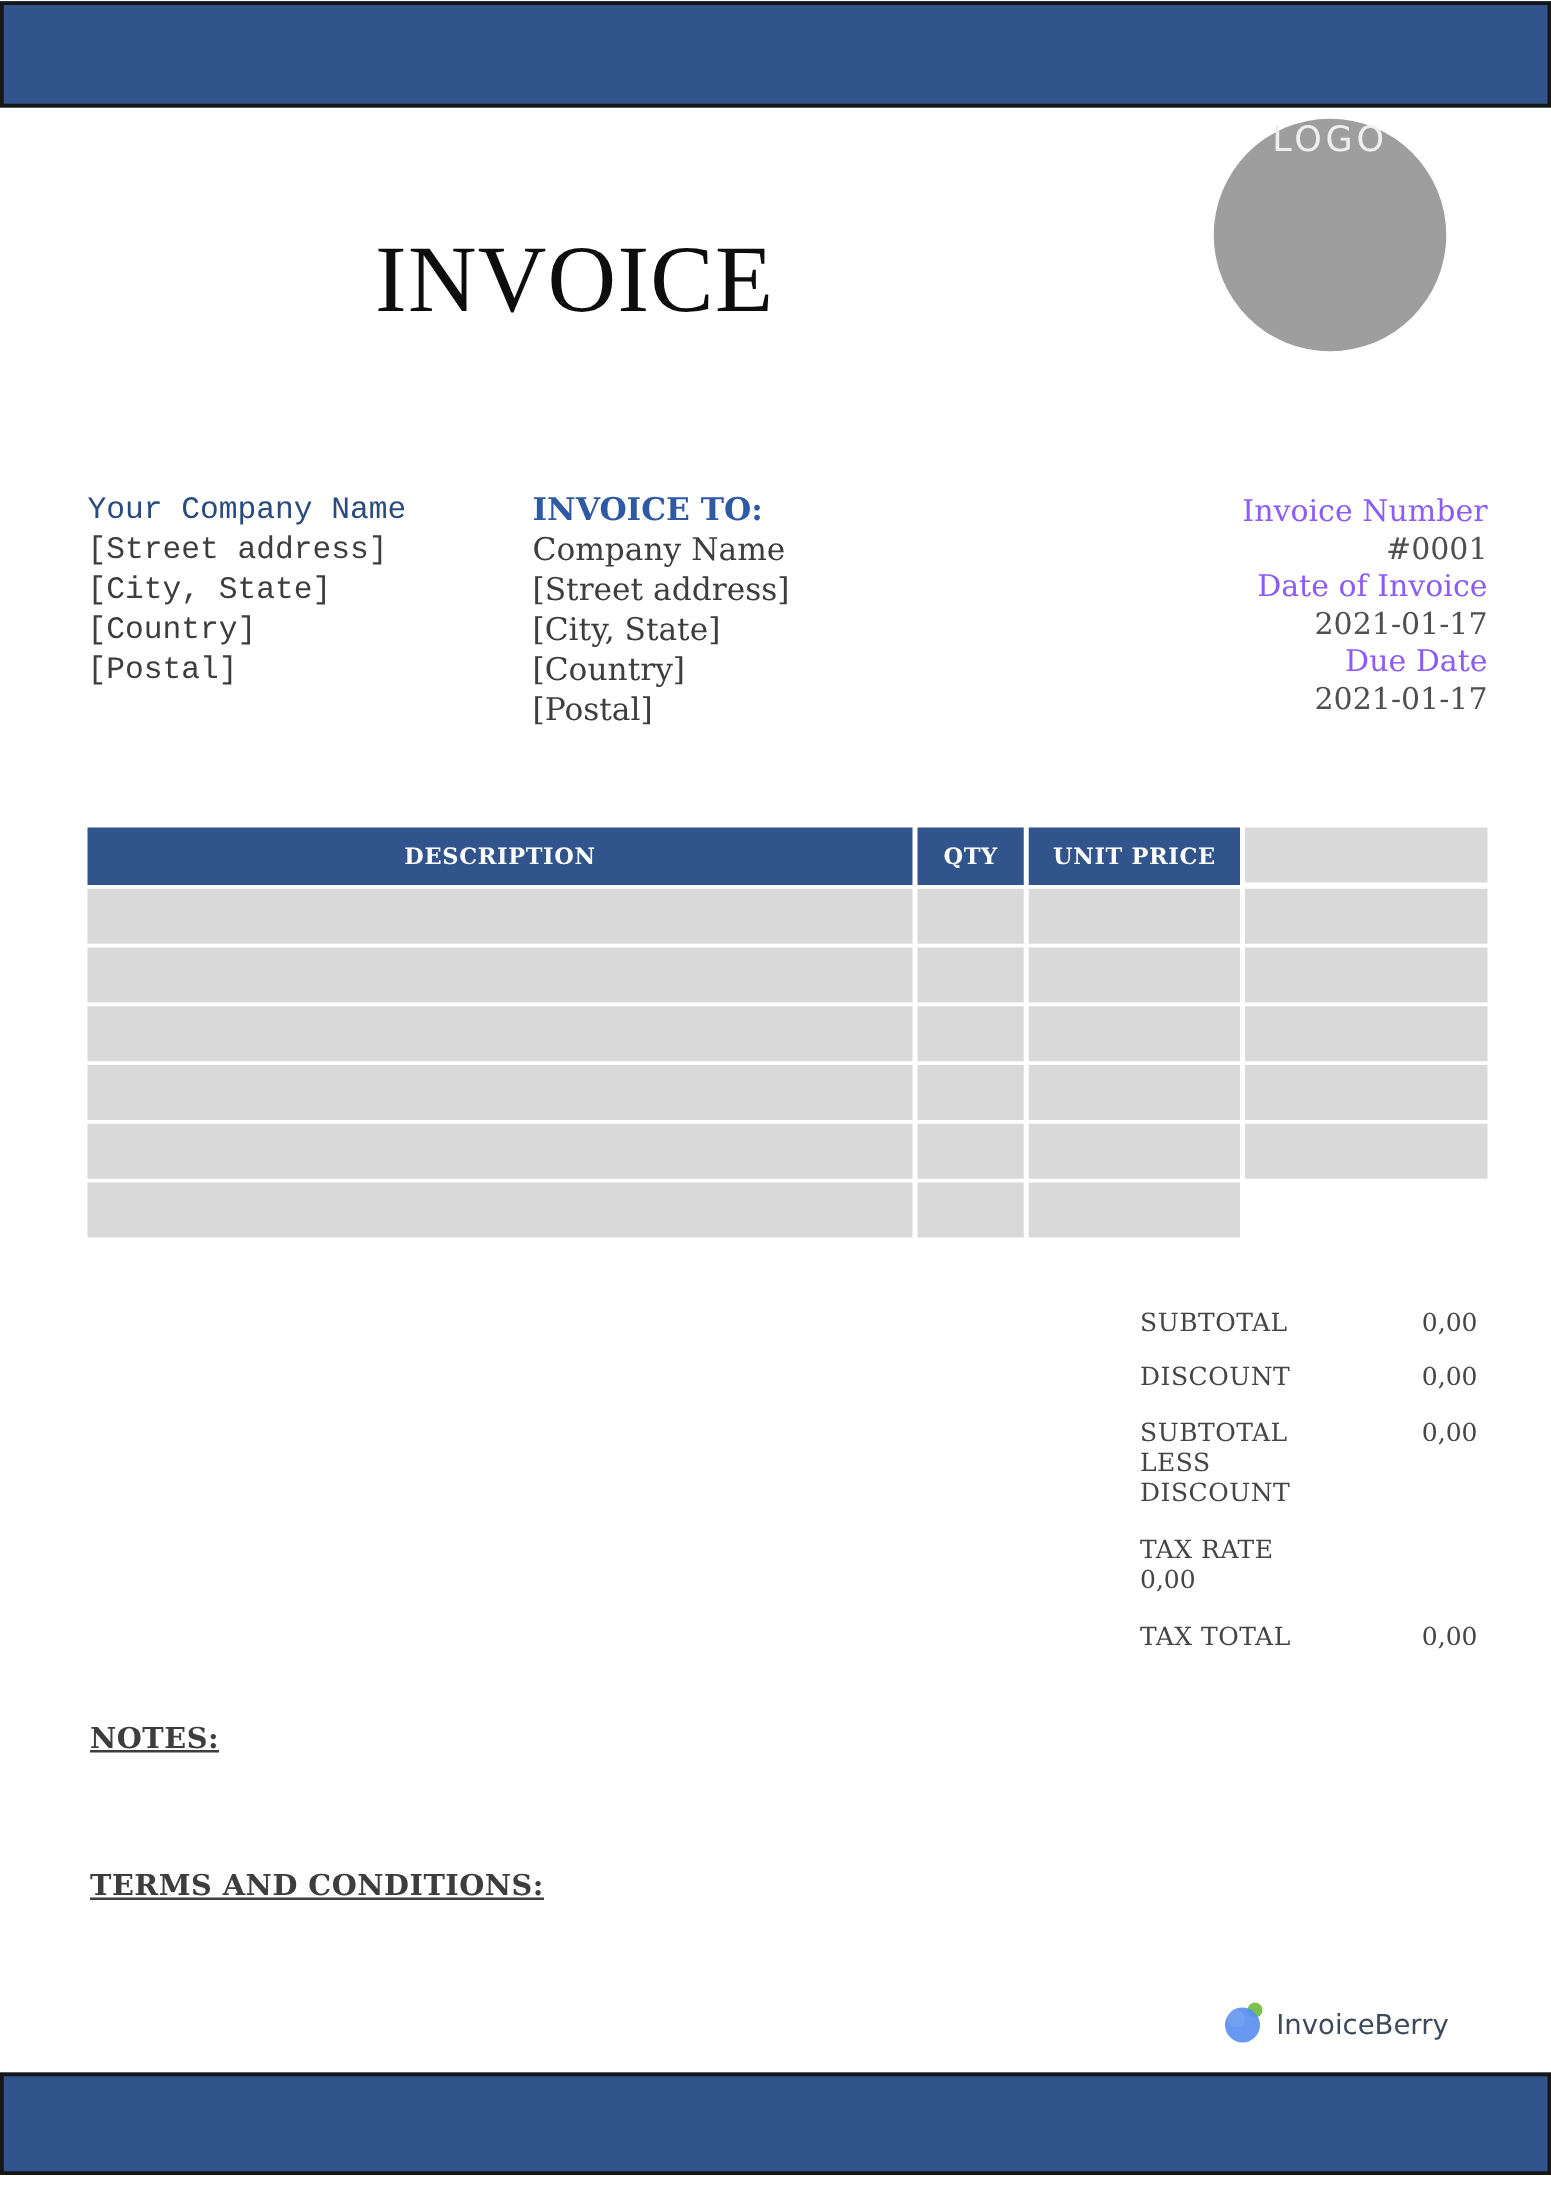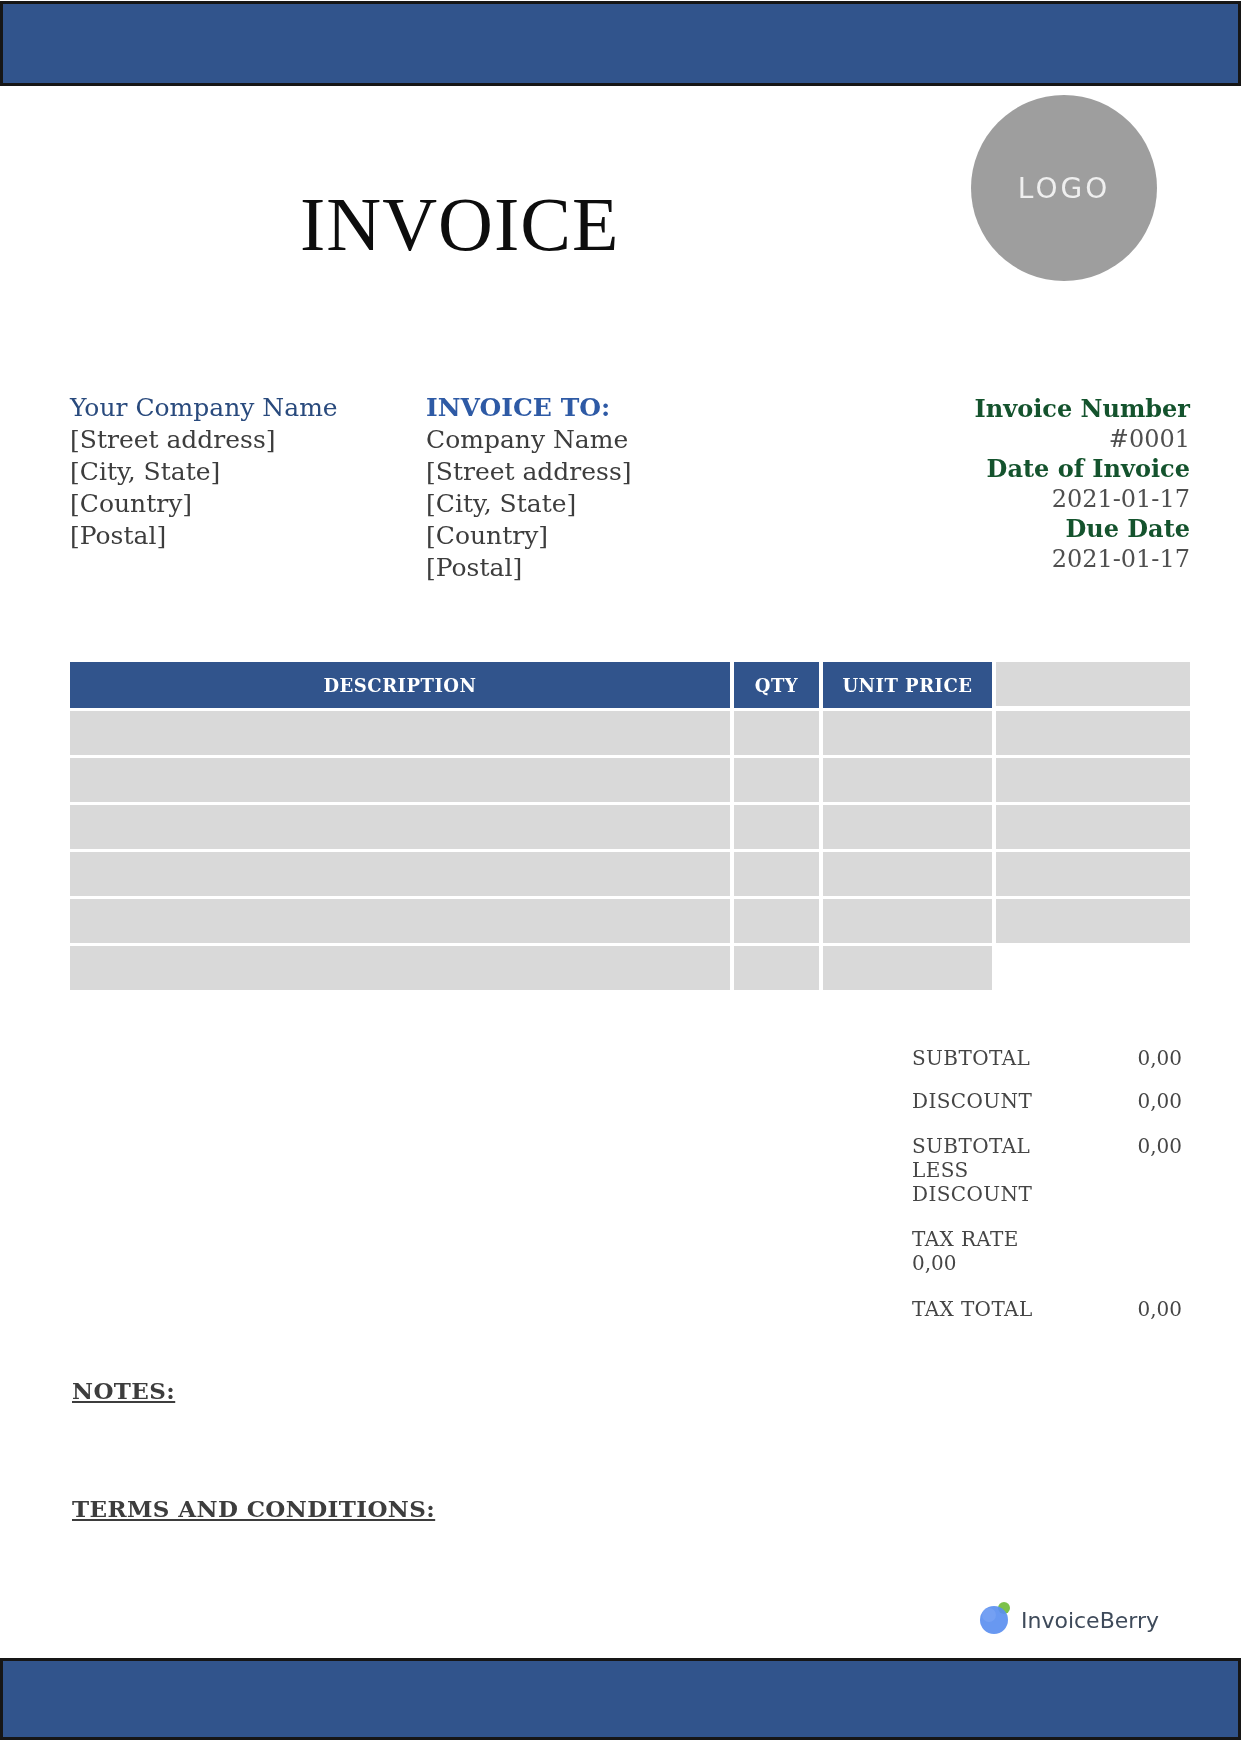--- a/index.html
+++ b/index.html
@@ -27,33 +27,33 @@
     font-family:"Liberation Serif", serif;
     font-size:76px; font-weight:400; color:#0d0d0d;
     letter-spacing:1px; line-height:1;
   }
 
   
   .logo-circle {
     position:absolute; left:971px; top:95px;
     width:186px; height:186px; border-radius:50%;
     background:#9e9e9e;
-    display:flex; align-items:center; justify-content:center;
+    display:flex; align-items:flex-start; justify-content:center;
   }
   .logo-circle span {
     font-family:"DejaVu Sans", sans-serif;
     font-size:28px; color:#efefef; letter-spacing:3px;
   }
 
   
   .col { position:absolute; font-size:25px; line-height:32px; color:#3d3d3d; }
-  .col-company { left:70px;  top:392px; }
+  .col-company { left:70px;  top:392px;font-family:Liberation Mono, monospace; }
   .col-billto  { left:426px; top:392px; }
   .col-meta    { right:51px; top:394px; text-align:right; font-size:24px; line-height:30px; }
-  .blue-strong { color:#14532d; font-weight:bold; }
+  .blue-strong { color:#8b5cf6; font-weight:normal; }
   .blue-name   { color:#294a7d; }
   .invoice-to-label { color:#2e5aa5; font-weight:bold; }
   .meta-value  { color:#4f4f4f; }
 
   
   .items-table {
     position:absolute; left:70px; top:662px; width:1060px;
     display:grid;
     grid-template-columns:660px 85px 169px 194px;
     column-gap:4px; row-gap:3px;

